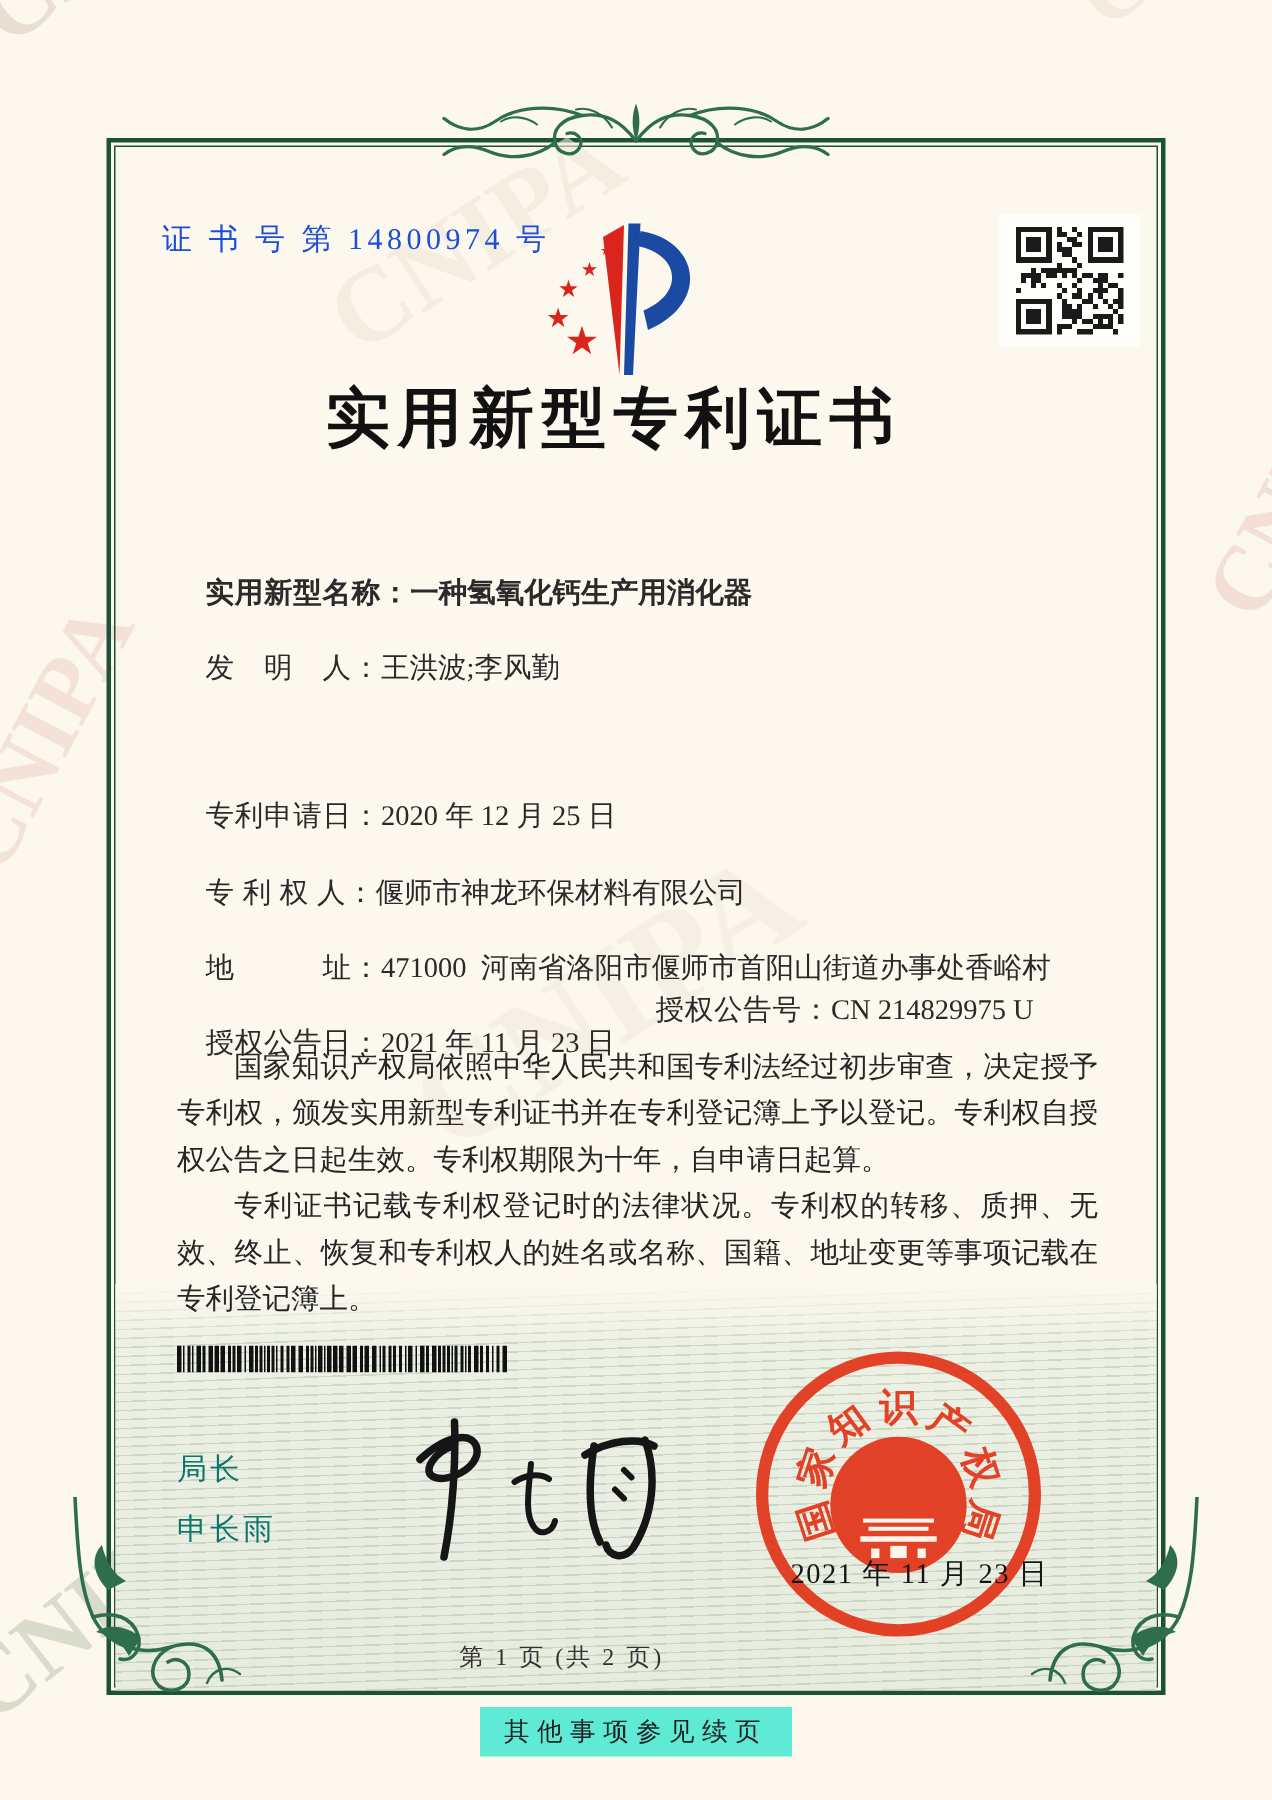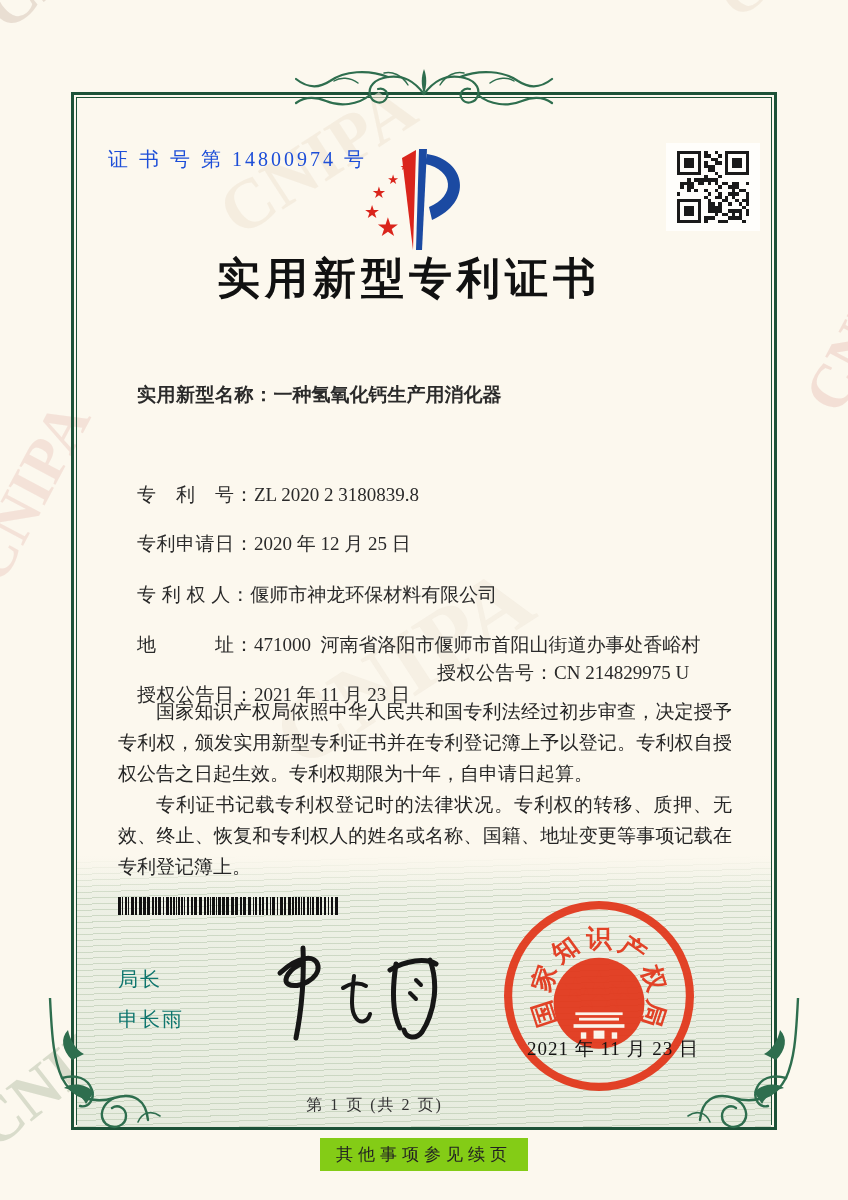--- a/index.html
+++ b/index.html
@@ -34,21 +34,21 @@
   .barcode{position:absolute;left:118px;top:897px;z-index:3;}
   .signer{position:absolute;left:118px;z-index:3;font-family:"Liberation Sans","DejaVu Sans",sans-serif;
           font-size:20px;color:#0f766e;letter-spacing:2px;}
   .signature{position:absolute;left:268px;top:938px;z-index:3;}
   .seal{position:absolute;left:499px;top:896px;z-index:2;opacity:.93;}
   .seal text{fill:#e23519;font-size:28px;font-weight:bold;font-family:"Liberation Serif",serif;}
   .seal-date{position:absolute;left:527px;top:1036px;z-index:4;font-size:19px;letter-spacing:1px;color:#141414;white-space:pre-wrap;}
   .page-num{position:absolute;left:71px;top:1095px;width:607px;text-align:center;z-index:2;
             font-size:16px;letter-spacing:2px;color:#333;}
   .cont-note{position:absolute;left:0;top:1138px;width:848px;text-align:center;z-index:2;}
-  .cont-note span{display:inline-block;background:#84cc16;padding:5px 16px;font-size:17px;
+  .cont-note span{display:inline-block;background:#5eead4;padding:5px 16px;font-size:17px;
                   letter-spacing:5px;color:#222;}
   .ornament,.corner{position:absolute;z-index:2;}
 </style>
 </head>
 <body>
 
 <div class="page">
 
   <div class="wm" style="left:-30px;top:-12px;font-size:64px;color:rgba(216,201,187,.55);transform:rotate(-40deg);">CNIPA</div>
   <div class="wm" style="left:705px;top:-20px;font-size:58px;color:rgba(238,226,212,.6);transform:rotate(-40deg);">CNIPA</div>
@@ -324,22 +324,22 @@
         <rect x="14" y="20" width="1" height="1" fill="#1a1a1a"></rect>
         <rect x="19" y="20" width="1" height="1" fill="#1a1a1a"></rect>
       </svg>
   </div>
 
   <div class="title">实用新型专利证书</div>
 
   <div class="fieldrow" style="top:360px;font-weight:bold;">
     <span class="lab">实用新型名称：</span><span>一种氢氧化钙生产用消化器</span>
   </div>
-  <div class="fieldrow" style="top:460px;">
-    <span class="lab">专　利　号：</span><span>ZL 2020 2 3180839.8</span>
+  <div class="fieldrow" style="top:410px;">
+    <span class="lab">发　明　人：</span><span>王洪波;李风勤</span>
   </div>
   <div class="fieldrow" style="top:509px;">
     <span class="lab">专利申请日：</span><span>2020 年 12 月 25 日</span>
   </div>
   <div class="fieldrow" style="top:560px;">
     <span class="lab">专 利 权 人：</span><span>偃师市神龙环保材料有限公司</span>
   </div>
   <div class="fieldrow" style="top:610px;">
     <span class="lab">地　　　址：</span><span>471000  河南省洛阳市偃师市首阳山街道办事处香峪村</span>
   </div>

